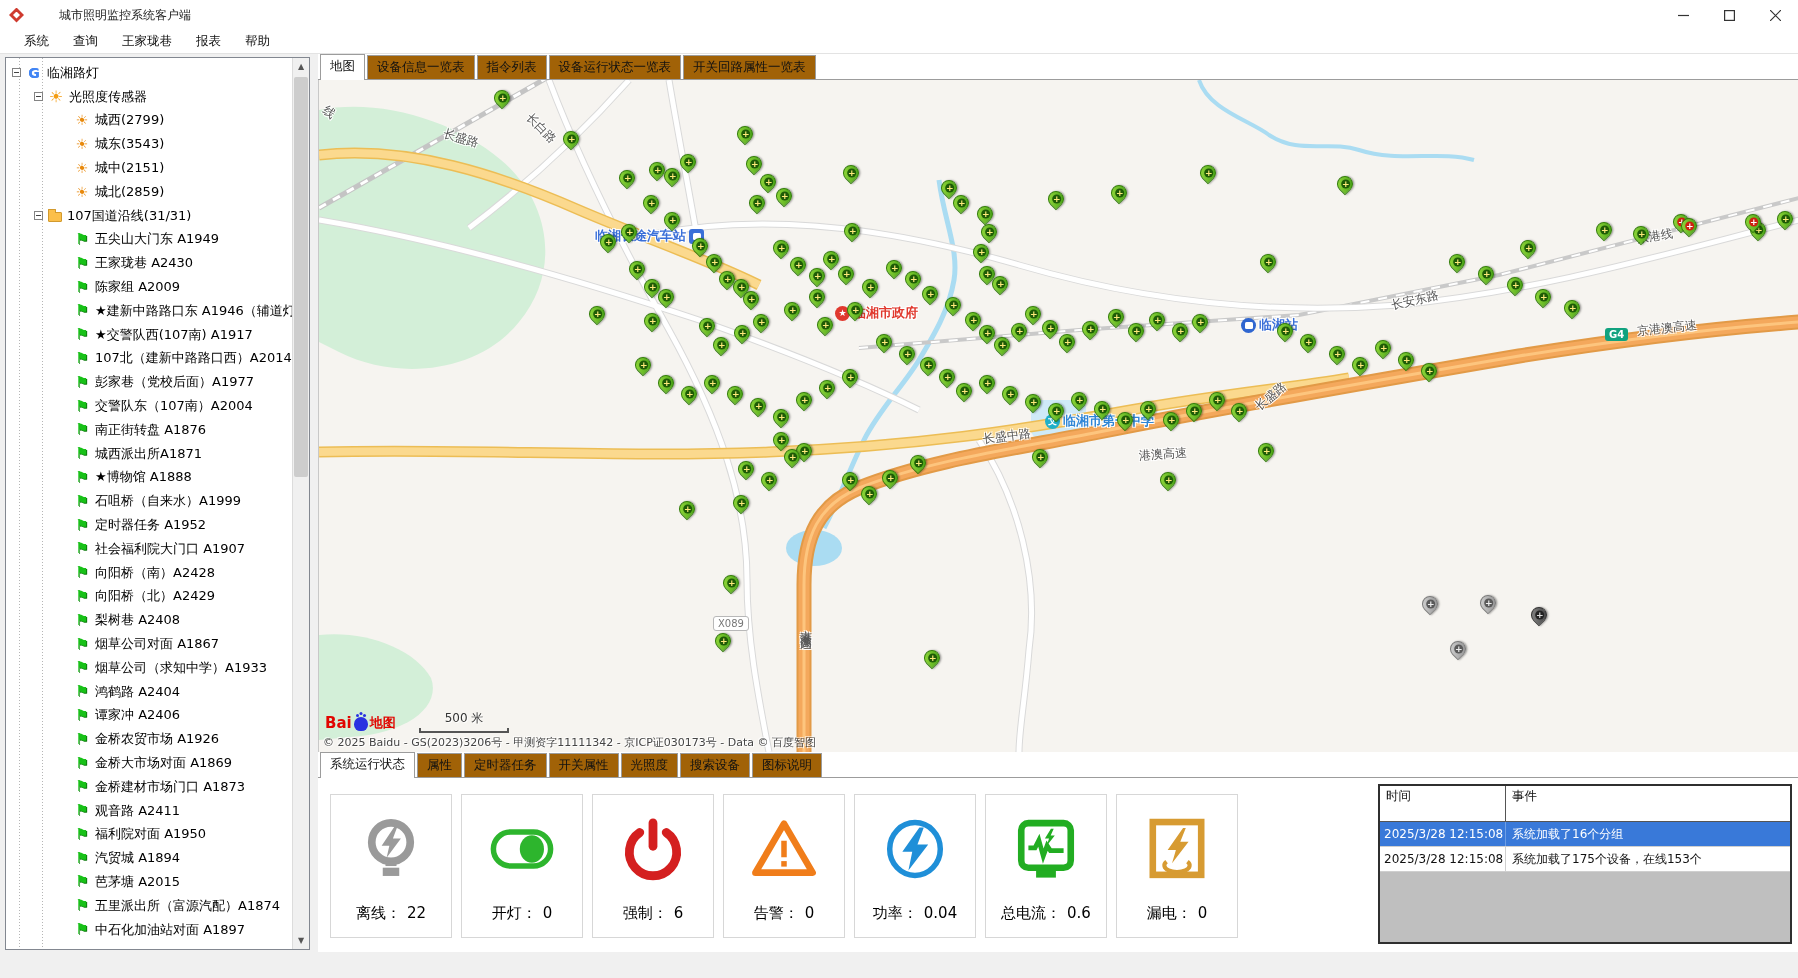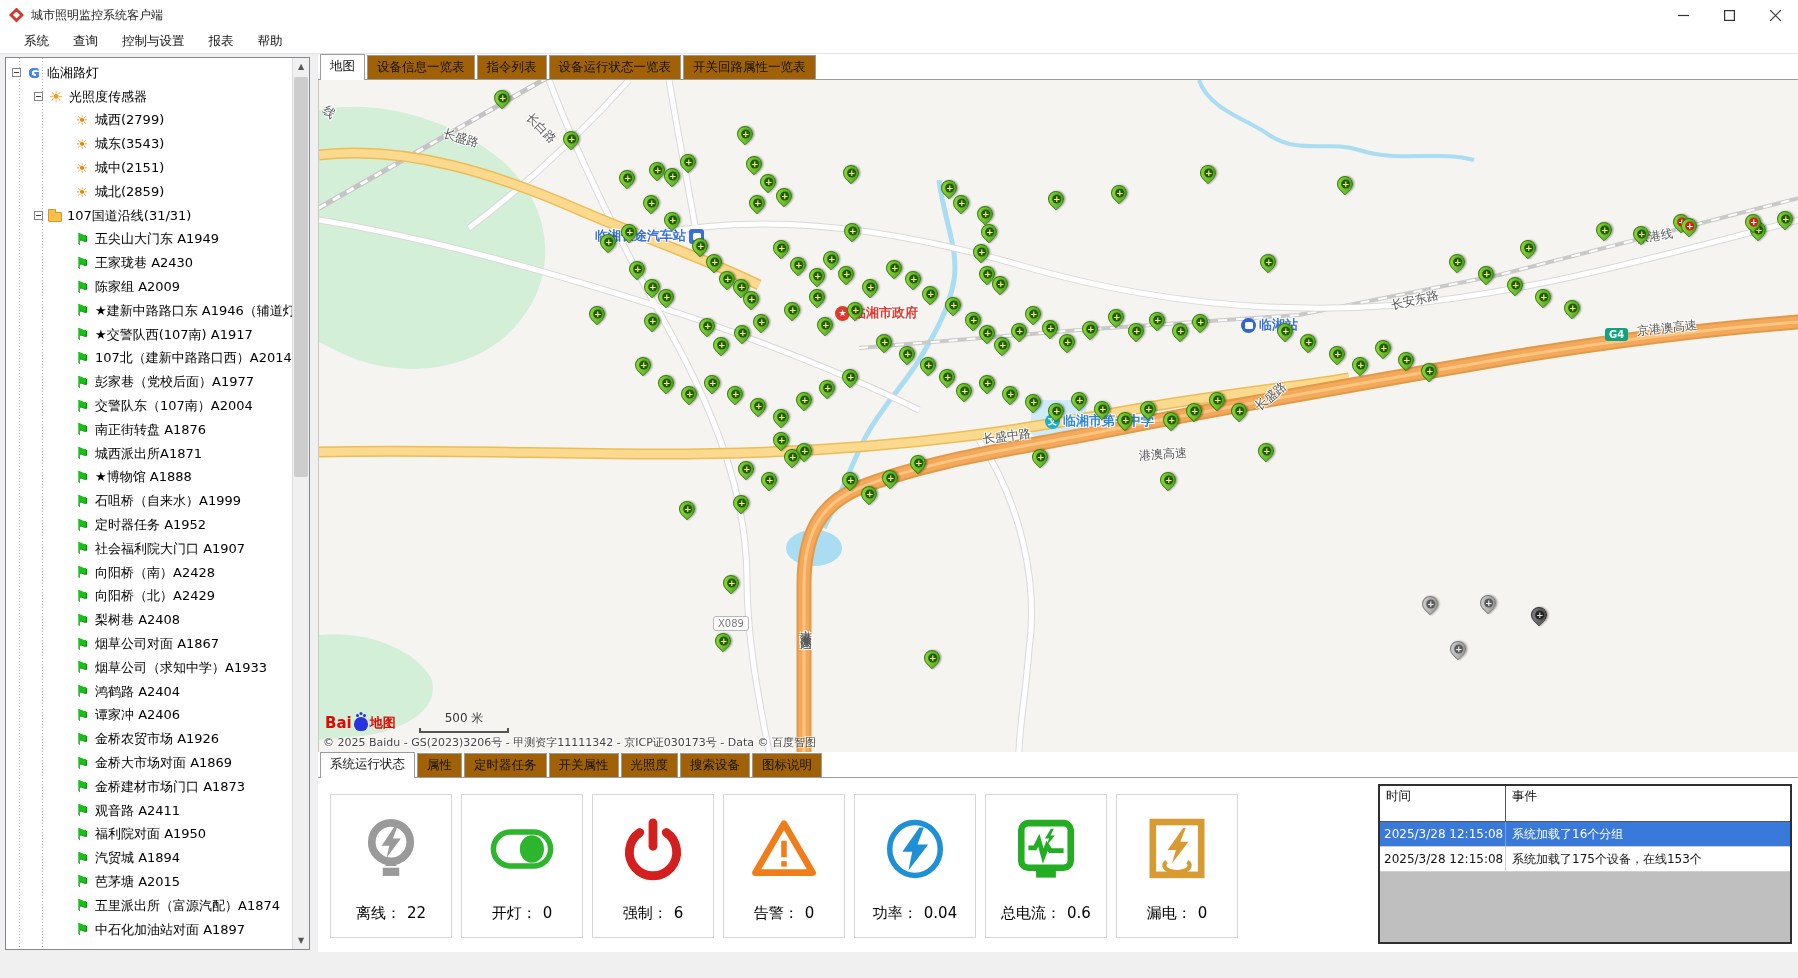--- a/index.html
+++ b/index.html
@@ -1,21 +1,21 @@
 <!DOCTYPE html>
 <html><head>
 <meta charset="utf-8">
 <style>
   *{margin:0;padding:0;box-sizing:border-box;}
   html,body{width:1798px;height:978px;overflow:hidden;}
   body{font-family:"DejaVu Sans","Liberation Sans",sans-serif;background:#f0f0f0;font-size:13px;color:#111;}
   .app{position:relative;width:1798px;height:978px;background:#f0f0f0;}
 
   
-  .titlebar{position:absolute;left:0;top:0;width:100%;height:30px;background:#ffffff;display:flex;align-items:center;}
+  .titlebar{position:absolute;left:0;top:0;width:100%;height:30px;background:#ffffff;display:flex;align-items:center;gap:28px;}
   .app-logo{width:15px;height:15px;margin:0 7px 0 9px;background:#cf3a2e;clip-path:polygon(50% 0,100% 50%,50% 100%,0 50%);position:relative;}
   .app-logo::after{content:"";position:absolute;left:4px;top:4px;width:7px;height:7px;background:#fff;clip-path:polygon(50% 0,100% 50%,50% 100%,0 50%);}
   .title-text{font-size:12px;color:#222;}
   .win-controls{margin-left:auto;display:flex;height:100%;}
   .win-btn{width:46px;height:100%;display:flex;align-items:center;justify-content:center;color:#333;font-size:13px;cursor:default;}
   .win-btn svg{display:block;}
 
   
   .menubar{position:absolute;left:0;top:30px;width:100%;height:24px;background:#ffffff;border-bottom:1px solid #e3e3e3;display:flex;align-items:center;padding-left:12px;gap:0;}
   .menu-item{padding:3px 12px;font-size:12.5px;color:#111;}
@@ -127,21 +127,21 @@
         <svg width="11" height="11" viewBox="0 0 11 11">
             <path d="M0,0 L11,11 M11,0 L0,11" stroke="#333" stroke-width="1.2"></path>
           </svg>
       </div>
     </div>
   </div>
 
   <div class="menubar" id="menubar">
       <div class="menu-item">系统</div>
       <div class="menu-item">查询</div>
-      <div class="menu-item">控制与设置</div>
+      <div class="menu-item">王家珑巷</div>
       <div class="menu-item">报表</div>
       <div class="menu-item">帮助</div>
     </div>
 
   <div class="sidebar">
     <div class="tree" id="tree">
         <div class="trow" style="padding-left: 6px;">
           <span class="texp"></span>
           <span class="ticon ti-g">G</span>
           <span class="tlabel">临湘路灯</span>

